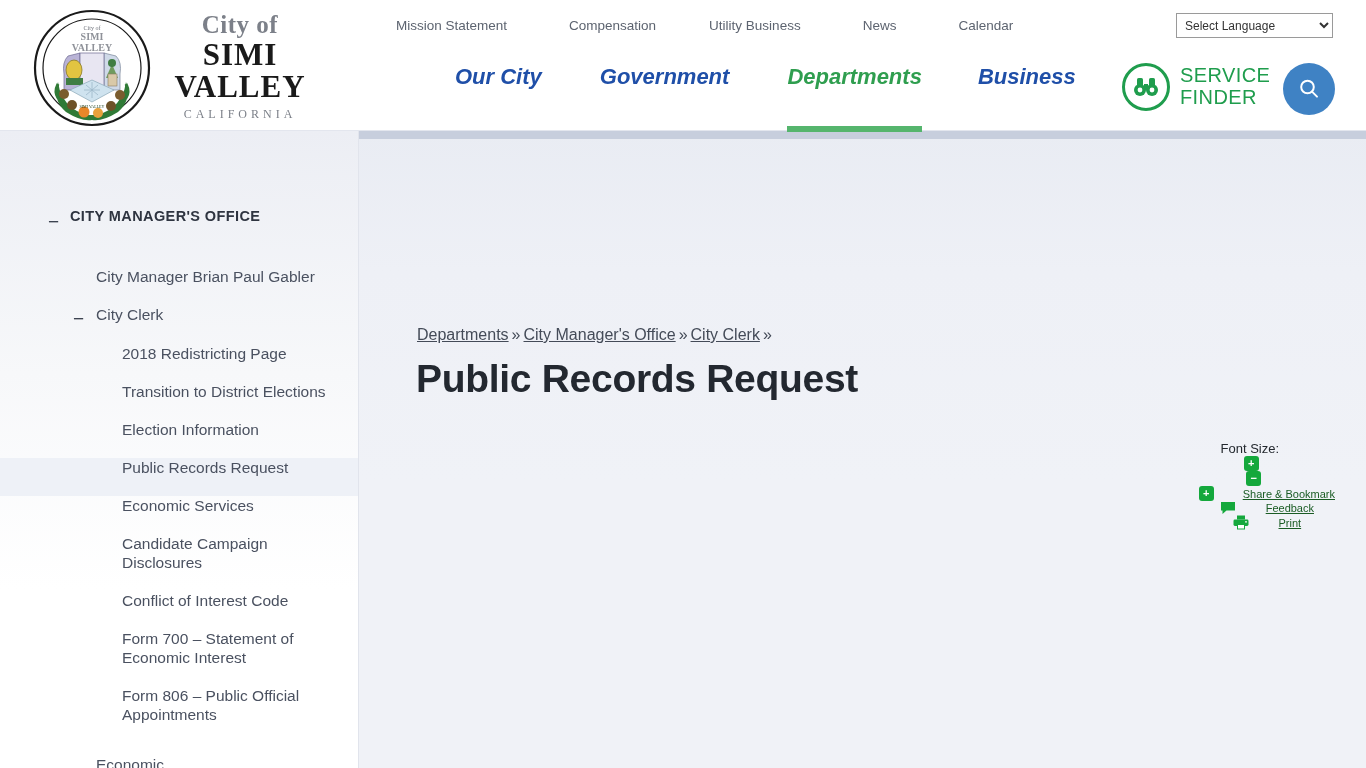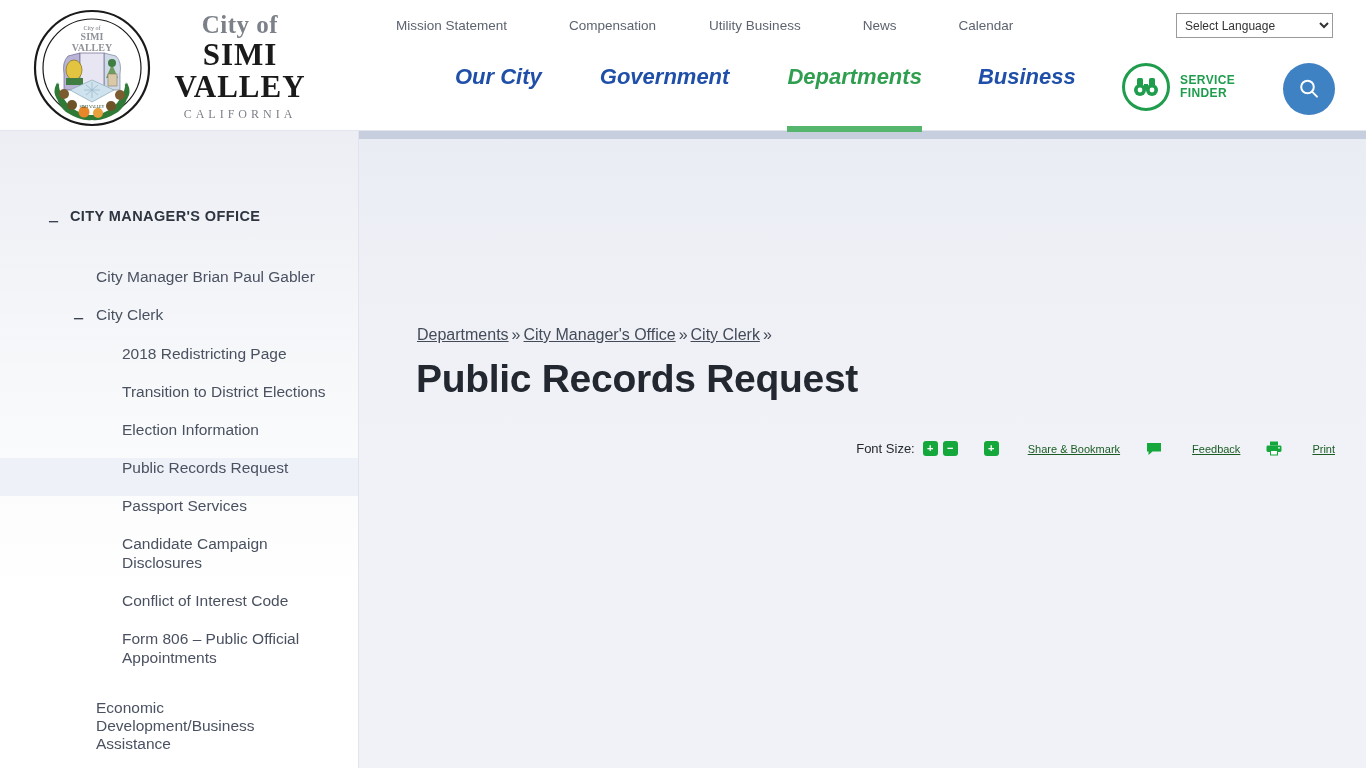--- a/index.html
+++ b/index.html
@@ -96,21 +96,21 @@
     position: absolute; top: 63px; left: 1122px;
     display: flex; align-items: center; gap: 10px;
     text-decoration: none; cursor: pointer;
   }
   .sf-circle {
     width: 48px; height: 48px; border-radius: 50%;
     border: 3px solid #1f9d4d;
     display: flex; align-items: center; justify-content: center;
   }
   .sf-text {
-    font-size: 12px; font-weight: 700; color: #1f9d4d;
+    font-size: 20px; font-weight: 400; color: #1f9d4d;
     line-height: 1.08; letter-spacing: .4px;
   }
   .search-btn {
     position: absolute; top: 63px; left: 1283px;
     width: 52px; height: 52px; border-radius: 50%;
     background: #3f82c4; border: none; cursor: pointer;
     display: flex; align-items: center; justify-content: center;
   }
 
   
@@ -173,21 +173,21 @@
   .breadcrumb .sep { margin: 0 3px; text-decoration: none; }
   .page-title {
     position: absolute; top: 226px; left: 57px;
     font-size: 39px; font-weight: 700; color: #232830;
     letter-spacing: -.3px; margin: 0;
   }
 
   .toolbar {
     position: absolute; top: 310px; right: 31px;
     display: flex; align-items: center; gap: 0;
-    font-size: 13px; color: #1f1f1f;
+    font-size: 13px; color: #1f1f1f; flex-direction: column;
   }
   .tb-label { color: #24292f; margin-right: 8px; }
   .sq-btn {
     width: 15px; height: 15px; border-radius: 3px;
     background: #14a83c; border: none; cursor: pointer;
     display: inline-flex; align-items: center; justify-content: center;
     color: #fff; font-size: 11px; font-weight: 700; line-height: 1;
     padding: 0; margin-right: 5px;
     font-family: "Liberation Sans", sans-serif;
   }
@@ -317,27 +317,30 @@
     <a class="nav-row lvl3">
       <span class="lbl">Transition to District Elections</span>
     </a>
     <a class="nav-row lvl3">
       <span class="lbl">Election Information</span>
     </a>
     <a class="nav-row lvl3 active">
       <span class="lbl">Public Records Request</span>
     </a>
     <a class="nav-row lvl3">
-      <span class="lbl">Passport Services</span>
+      <span class="lbl">Economic Services</span>
     </a>
     <a class="nav-row lvl3" style="min-height:57px">
       <span class="lbl" style="max-width:175px">Candidate Campaign Disclosures</span>
     </a>
     <a class="nav-row lvl3">
       <span class="lbl">Conflict of Interest Code</span>
+    </a>
+    <a class="nav-row lvl3" style="min-height:57px">
+      <span class="lbl" style="max-width:185px">Form 700 – Statement of Economic Interest</span>
     </a>
     <a class="nav-row lvl3" style="min-height:57px">
       <span class="lbl" style="max-width:190px">Form 806 – Public Official Appointments</span>
     </a>
 
     <div class="sp-12"></div>
     <a class="nav-row lvl2" style="min-height:57px">
 
       <span class="lbl" style="max-width:230px">Economic Development/Business Assistance</span>
     </a>

